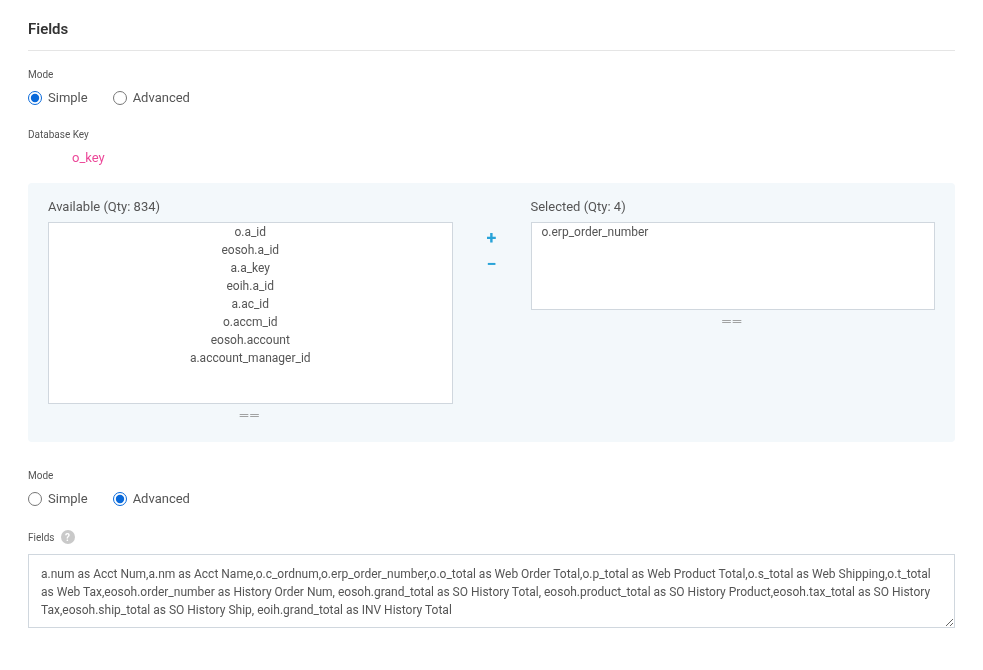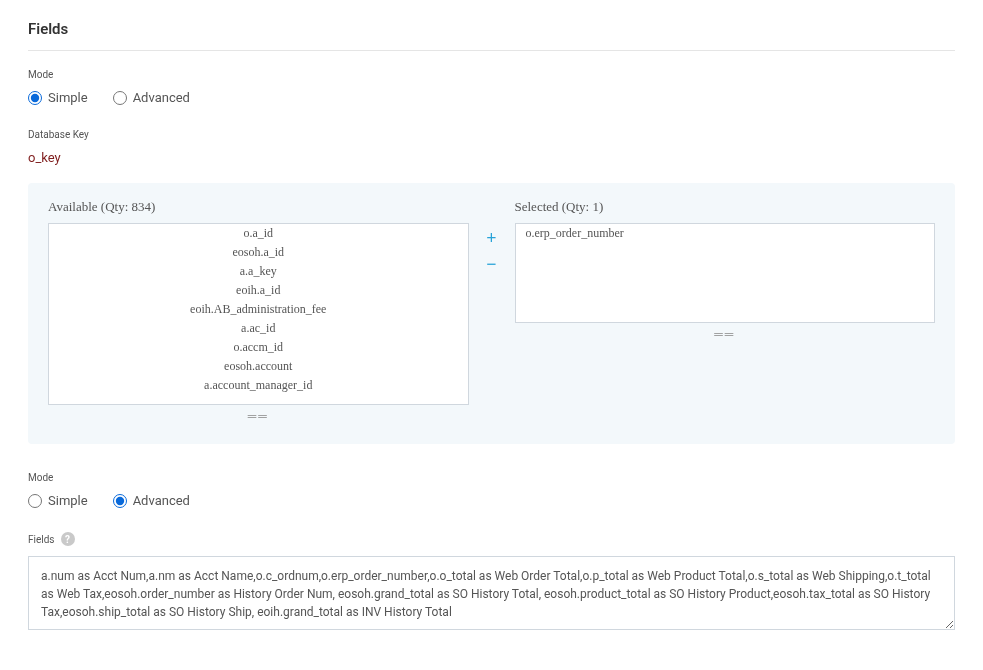--- a/index.html
+++ b/index.html
@@ -3,28 +3,28 @@
 <meta charset="utf-8">
 <style>
 * { box-sizing: border-box; margin: 0; padding: 0; }
 body { font-family: -apple-system, BlinkMacSystemFont, "Segoe UI", Roboto, Arial, sans-serif; font-size: 13px; color: #333; background: #fff; padding: 20px 28px; }
 .section-title { font-size: 15px; font-weight: 600; color: #333; padding-bottom: 12px; border-bottom: 1px solid #e5e5e5; margin-bottom: 18px; }
 .label { font-size: 10px; color: #555; margin-bottom: 10px; }
 .radio-row { display: flex; gap: 25px; align-items: center; margin-bottom: 24px; }
 .radio-item { display: flex; align-items: center; gap: 6px; cursor: pointer; }
 .radio-item input[type="radio"] { accent-color: #0969da; width: 14px; height: 14px; cursor: pointer; }
 .radio-item span { color: #555; }
-.db-key-value { font-size: 13px; color: #7f1d1d; margin-bottom: 18px; }
+.db-key-value { font-size: 13px; color: #ec4899; margin-bottom: 18px; margin-left: 44px; }
 .picker-panel { background: #f3f8fb; border-radius: 4px; padding: 16px 20px 20px; margin-bottom: 28px; }
-.picker-row { display: flex; gap: 14px; align-items: flex-start; font-family: Liberation Serif, serif; }
+.picker-row { display: flex; gap: 30px; align-items: flex-start; }
 .picker-col { flex: 1; }
 .picker-header { font-size: 13px; color: #555; margin-bottom: 8px; }
 .listbox { background: #fff; border: 1px solid #d0d7de; height: 182px; overflow-y: scroll; font-size: 12px; position: relative; text-align: center; }
 .listbox-item { padding: 2px 10px; color: #555; white-space: nowrap; cursor: default; }
-.listbox-selected { background: #fff; border: 1px solid #d0d7de; height: 100px; overflow-y: auto; font-size: 12px; }
+.listbox-selected { background: #fff; border: 1px solid #d0d7de; height: 88px; overflow-y: auto; font-size: 12px; }
 .drag-handle { display: flex; justify-content: center; margin-top: 4px; color: #888; font-size: 12px; letter-spacing: 2px; cursor: ns-resize; user-select: none; }
 .picker-buttons { display: flex; flex-direction: column; gap: 8px; align-items: center; padding-top: 30px; }
 .picker-btn { width: 18px; height: 18px; display: flex; align-items: center; justify-content: center; font-size: 18px; font-weight: bold; cursor: pointer; user-select: none; line-height: 1; }
 .picker-btn.add { color: #28a3d8; }
 .picker-btn.remove { color: #28a3d8; }
 .fields-label-row { display: flex; align-items: center; gap: 6px; margin-bottom: 10px; }
 .help-icon { width: 14px; height: 14px; border-radius: 50%; background: #c9c9c9; color: #fff; font-size: 10px; font-weight: bold; display: flex; align-items: center; justify-content: center; cursor: help; }
 .textarea { width: 100%; min-height: 74px; border: 1px solid #d0d7de; padding: 10px 12px; font-size: 12px; font-family: inherit; color: #555; resize: vertical; line-height: 1.5; }
 </style>
 </head>
@@ -51,34 +51,33 @@
 
 <div class="picker-panel">
   <div class="picker-row">
     <div class="picker-col">
       <div class="picker-header">Available  (Qty: 834)</div>
       <div class="listbox" id="available-list">
           <div class="listbox-item">o.a_id</div>
           <div class="listbox-item">eosoh.a_id</div>
           <div class="listbox-item">a.a_key</div>
           <div class="listbox-item">eoih.a_id</div>
-          <div class="listbox-item">eoih.AB_administration_fee</div>
           <div class="listbox-item">a.ac_id</div>
           <div class="listbox-item">o.accm_id</div>
           <div class="listbox-item">eosoh.account</div>
           <div class="listbox-item">a.account_manager_id</div>
         </div>
       <div class="drag-handle">══</div>
     </div>
     <div class="picker-buttons">
       <div class="picker-btn add">+</div>
       <div class="picker-btn remove">−</div>
     </div>
     <div class="picker-col">
-      <div class="picker-header">Selected  (Qty: 1)</div>
+      <div class="picker-header">Selected  (Qty: 4)</div>
       <div class="listbox-selected" id="selected-list">
           <div class="listbox-item">o.erp_order_number</div>
         </div>
       <div class="drag-handle">══</div>
     </div>
   </div>
 </div>
 
 <div class="label">Mode</div>
 <div class="radio-row">

